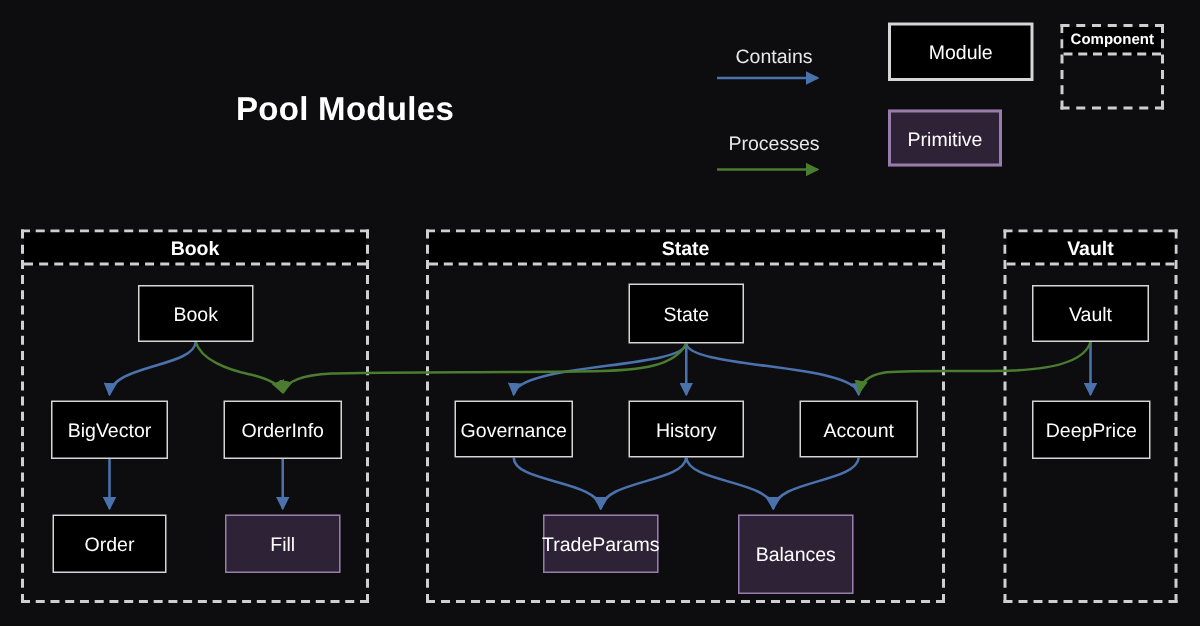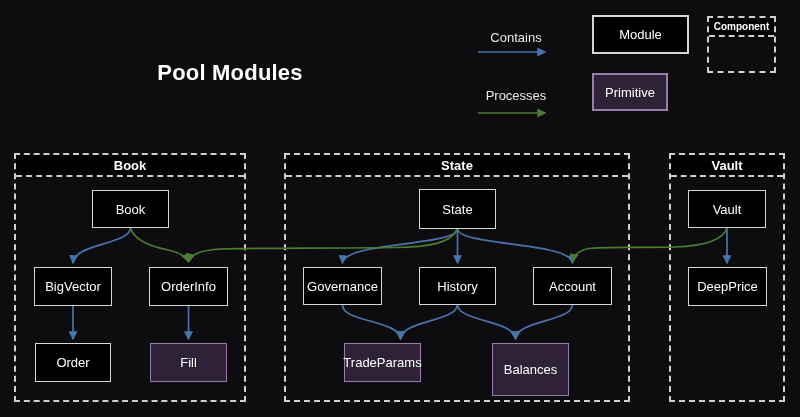--- a/index.html
+++ b/index.html
@@ -137,21 +137,21 @@
     </div>
   <div class="node" style="left:303px;top:267px;width:79px;height:38px;">
       <span>Governance</span>
     </div>
   <div class="node" style="left:419px;top:267px;width:77px;height:38px;">
       <span>History</span>
     </div>
   <div class="node" style="left:533px;top:267px;width:79px;height:38px;align-items:center;">
       <span>Account</span>
     </div>
-  <div class="node primitive" style="left:344px;top:343px;width:77px;height:39px;">
+  <div class="node primitive" style="left:362px;top:343px;width:77px;height:39px;">
       <span>TradeParams</span>
     </div>
   <div class="node primitive" style="left:492px;top:343px;width:77px;height:53px;">
       <span>Balances</span>
     </div>
 
   <div class="node" style="left:688px;top:190px;width:78px;height:38px;">
       <span>Vault</span>
     </div>
   <div class="node" style="left:688px;top:267px;width:79px;height:39px;">

